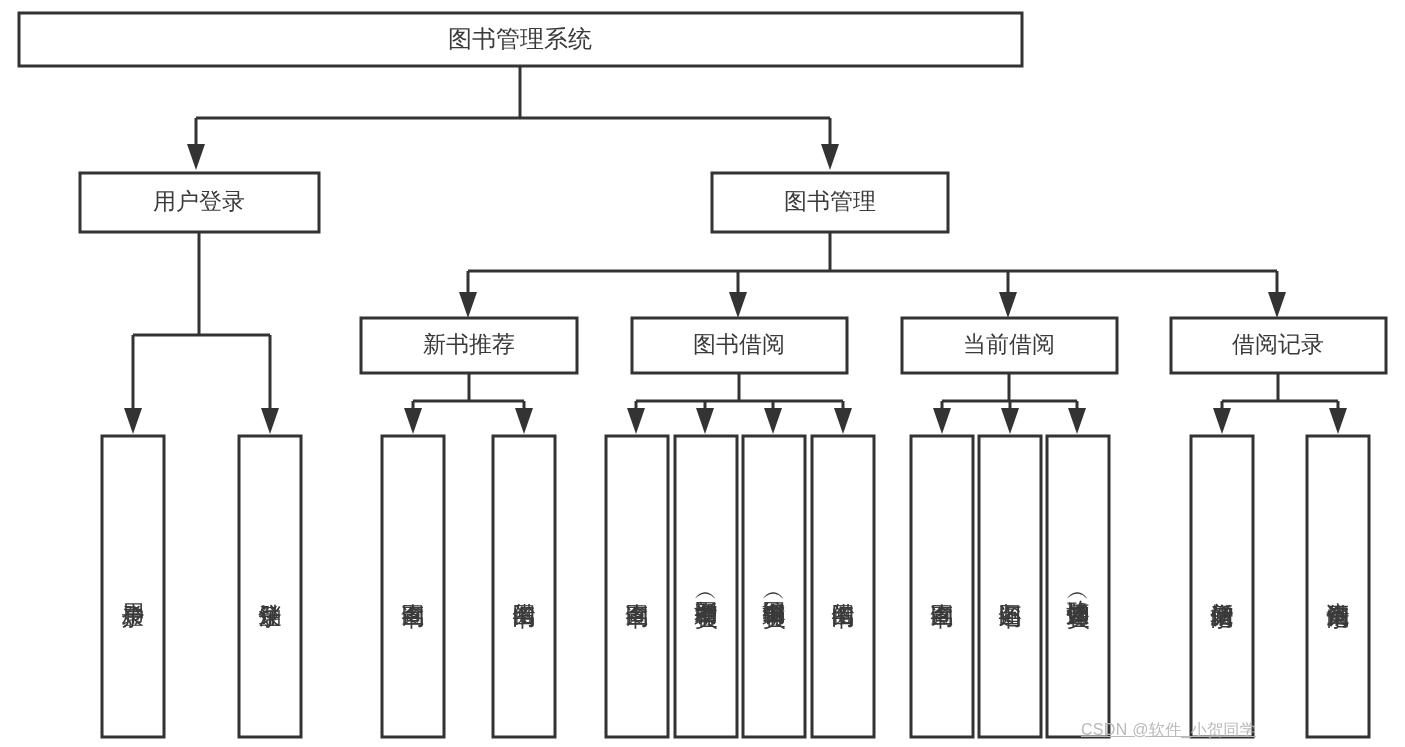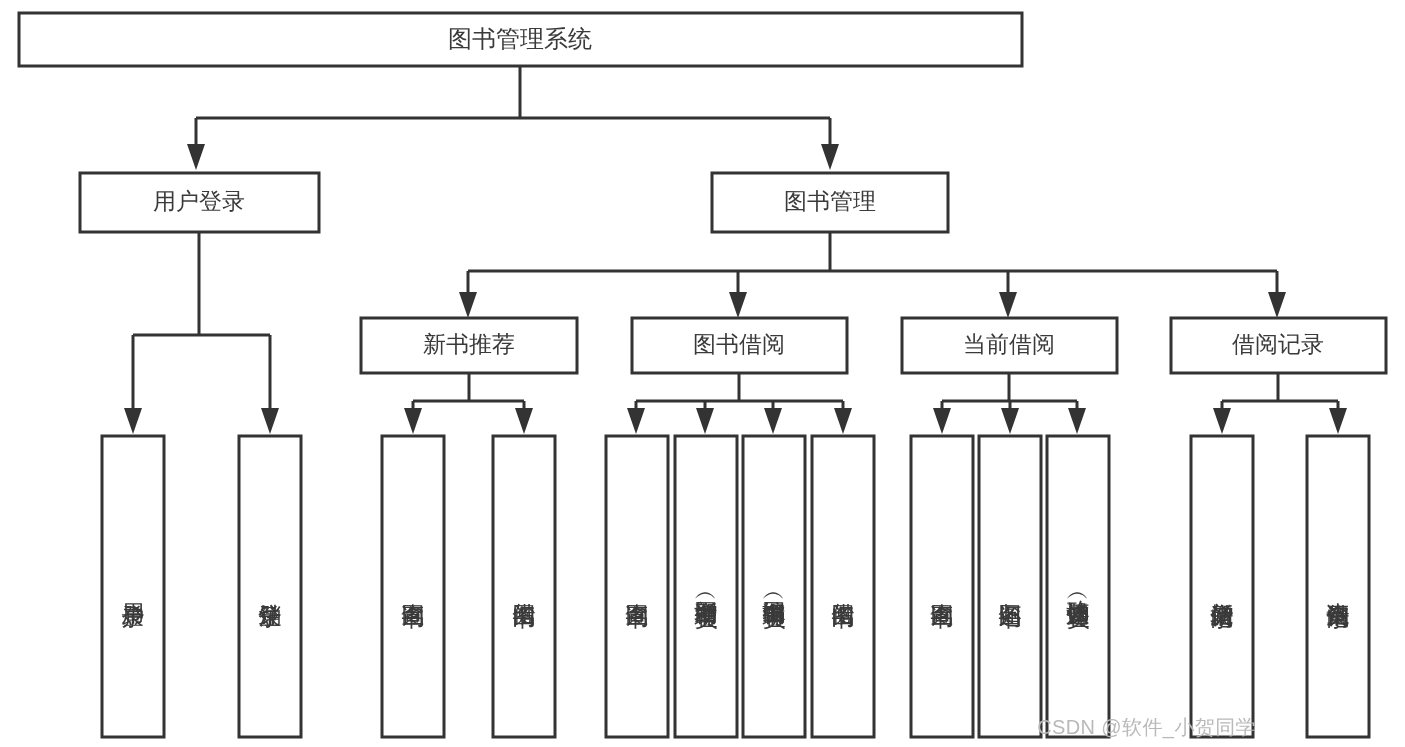--- a/index.html
+++ b/index.html
@@ -72,25 +72,26 @@
     justify-content: center;
     white-space: nowrap;
     pointer-events: none;
     user-select: none;
   }
   .watermark {
     position: absolute;
     right: 8px;
     bottom: 6px;
     font-family: "Liberation Sans", "DejaVu Sans", sans-serif;
-    font-size: 20px;
+    font-size: 16px;
     color: #b9b9b9;
     letter-spacing: 0.02em;
     white-space: nowrap;
     user-select: none;
+    text-decoration: underline;
   }
 </style>
 </head>
 <body>
 
 <div id="diagram-root">
 
   <svg class="diagram-canvas" viewBox="0 0 1405 747" xmlns="http://www.w3.org/2000/svg">
 
     <defs>

